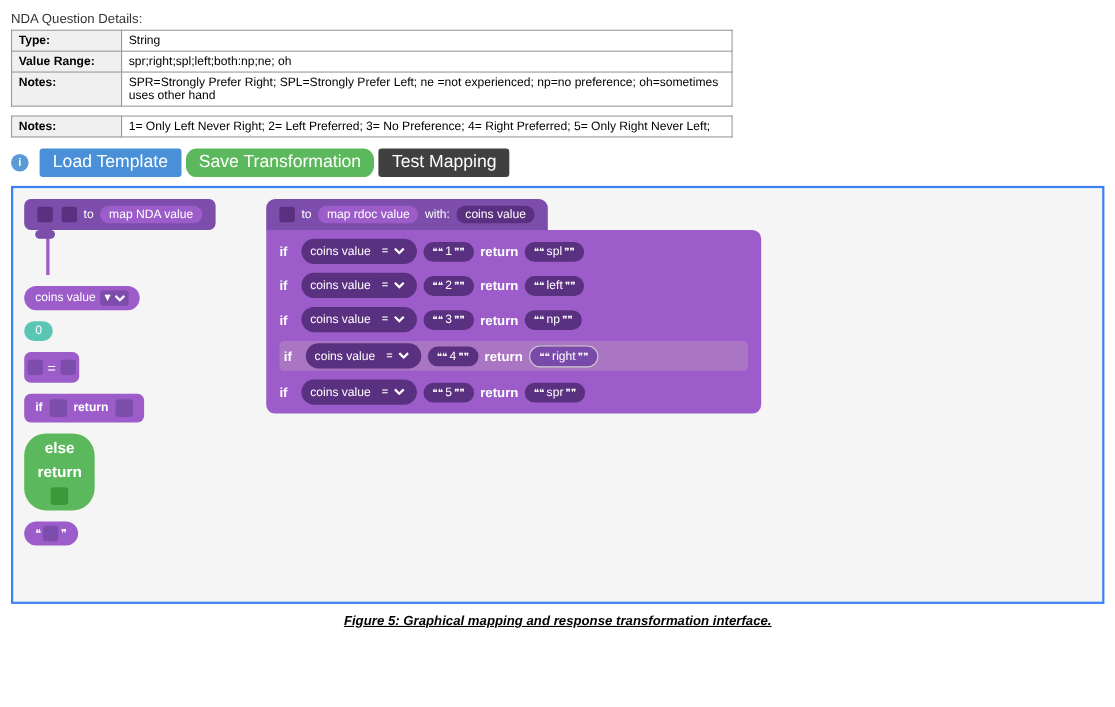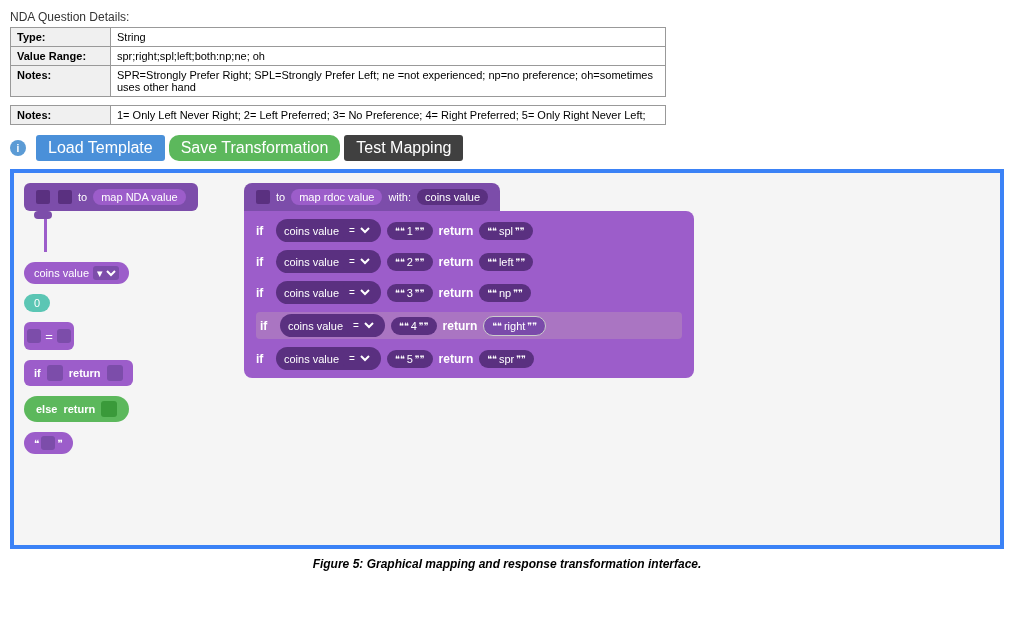--- a/index.html
+++ b/index.html
@@ -72,21 +72,21 @@
     }
     .btn-blue { background: #4a90d9; }
     .btn-green { background: #5cb85c; border-radius: 10px; }
     .btn-teal { background: #404040; }
 
     
     .canvas-area {
       display: flex;
       gap: 20px;
       background: #f5f5f5;
-      border: 4px solid #3b82f6;
+      border: 2px solid #3b82f6;
       padding: 10px;
       min-height: 380px;
       position: relative;
     }
 
     
     .left-palette {
       display: flex;
       flex-direction: column;
       gap: 10px;
@@ -168,24 +168,25 @@
       font-size: 11px;
       display: inline-flex;
       align-items: center;
       gap: 6px;
     }
     .block-else-return {
       background: #5cb85c;
       border-radius: 20px;
       padding: 5px 12px;
       color: white;
-      font-size: 11px;
+      font-size: 14px;
       display: inline-flex;
       align-items: center;
       gap: 6px;
+      flex-direction: column;
     }
     .block-string-empty {
       background: #9c5dca;
       border-radius: 14px;
       padding: 4px 10px;
       color: white;
       font-size: 11px;
       display: inline-flex;
       align-items: center;
       gap: 2px;
@@ -293,21 +294,21 @@
       border: 1px solid #aaa;
     }
 
     
     .figure-caption {
       text-align: center;
       margin-top: 8px;
       font-size: 12px;
       font-style: italic;
     }
-    .figure-caption strong { font-style: italic; }
+    .figure-caption strong { font-style: italic; text-decoration: underline; }
   </style>
 </head>
 <body>
 
 <div class="details-section">
   <div class="section-title">NDA Question Details:</div>
   <table class="detail-table">
     <tbody>
         <tr>
       <td>Type:</td>

